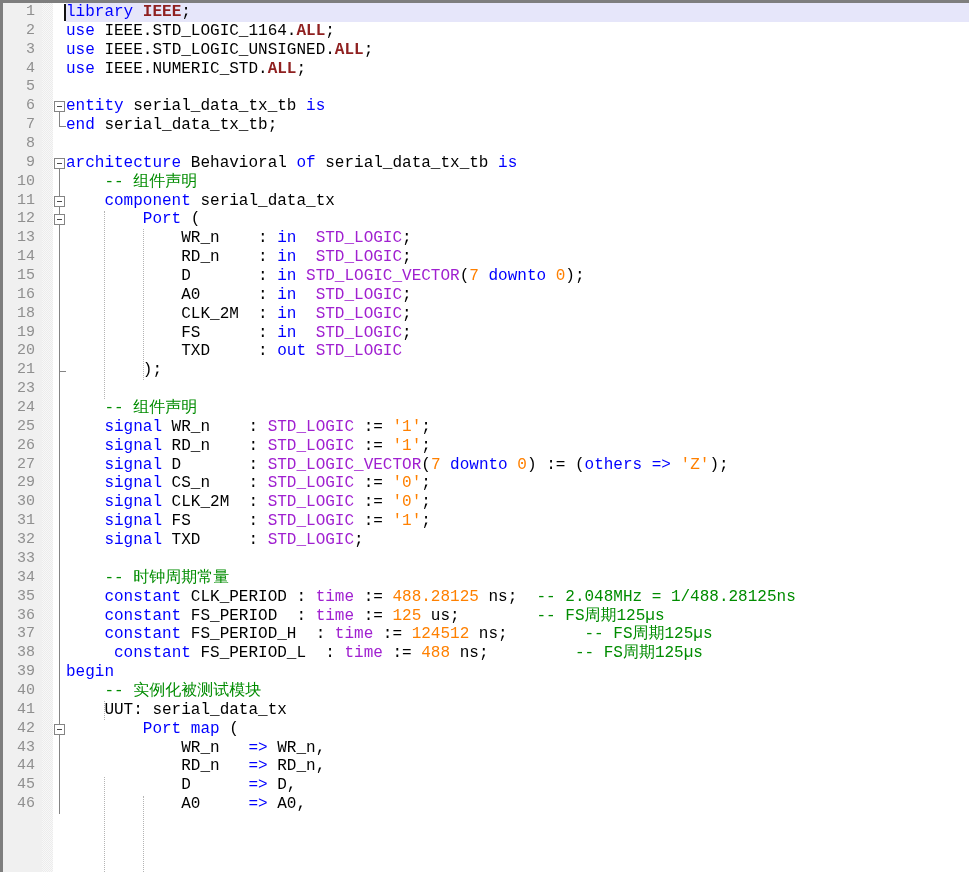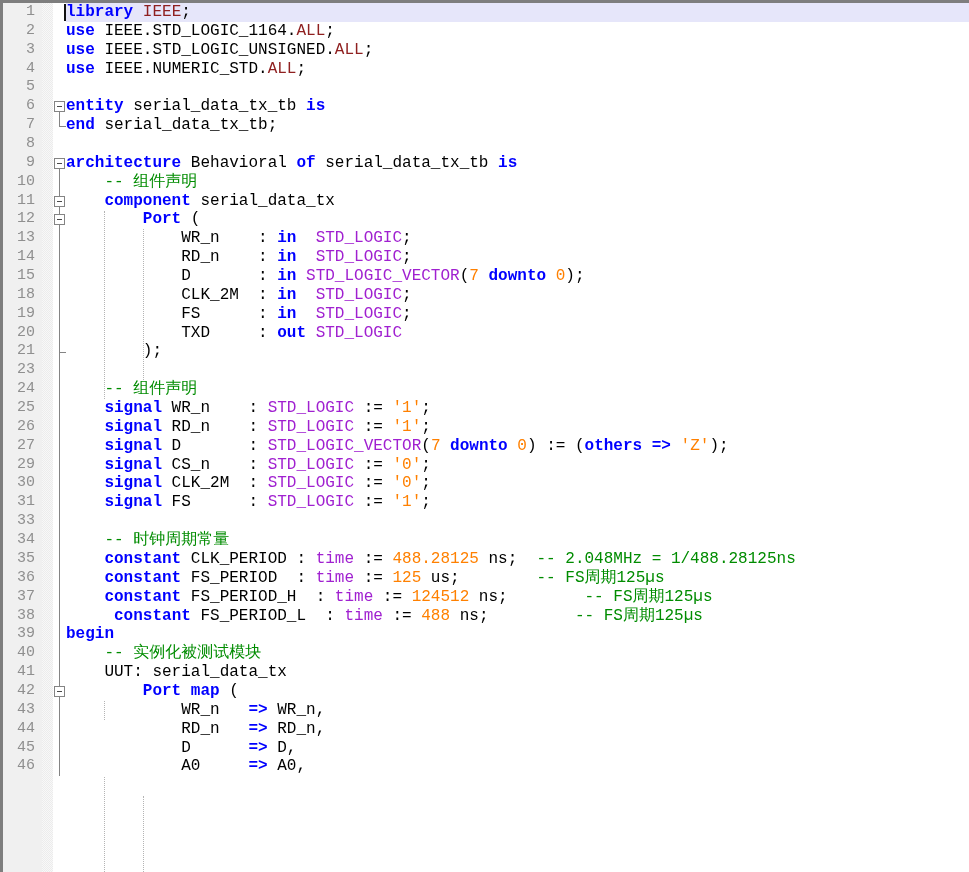--- a/index.html
+++ b/index.html
@@ -23,22 +23,22 @@
   
   #lines{position:absolute;left:0;top:3px;right:0;}
   .row{display:flex;height:18.87px;align-items:center;}
   .ln{width:42px;box-sizing:border-box;padding-right:7px;text-align:right;
       color:#8f8f8f;font-size:15px;line-height:18.87px;}
   .stip{width:11px;height:100%;}
   .fold{width:13px;height:100%;position:relative;}
   .code{flex:1;position:relative;white-space:pre;font-size:16px;line-height:18.87px;color:#000;}
   .row.sel .code{background:#e6e6fa;}
   
-  .tk-k{color:var(--kw);font-weight:bold;}
-  .tk-m{color:var(--mr);font-weight:normal;text-align:center;}
+  .tk-k{color:var(--kw);font-weight:normal;}
+  .tk-m{color:var(--mr);font-weight:bold;text-align:center;}
   .tk-t{color:var(--ty);text-align:right;}
   .tk-n{color:var(--num);}
   .tk-c{color:var(--cm);}
   .tk-p{color:var(--pl);}
   
   .fl{position:absolute;left:6px;width:1px;background:#848484;}
   .fl-full{top:0;bottom:0;}
   .fl-below{top:50%;bottom:0;}
   .fl-above{top:0;height:50%;}
   .ftick{position:absolute;left:6px;right:0;top:50%;height:1px;background:#848484;}
@@ -167,20 +167,28 @@
       </div>
       <div class="row">
         <span class="ln">15</span>
         <span class="stip"></span>
         <span class="fold">
           <i class="fl fl-full"></i>
         </span>
         <span class="code"><span class="tk-p">            D       : </span><span class="tk-k">in</span><span class="tk-p"> </span><span class="tk-t">STD_LOGIC_VECTOR</span><span class="tk-p">(</span><span class="tk-n">7</span><span class="tk-p"> </span><span class="tk-k">downto</span><span class="tk-p"> </span><span class="tk-n">0</span><span class="tk-p">);</span></span>
       </div>
       <div class="row">
+        <span class="ln">16</span>
+        <span class="stip"></span>
+        <span class="fold">
+          <i class="fl fl-full"></i>
+        </span>
+        <span class="code"><span class="tk-p">            A0      : </span><span class="tk-k">in</span><span class="tk-p">  </span><span class="tk-t">STD_LOGIC</span><span class="tk-p">;</span></span>
+      </div>
+      <div class="row">
         <span class="ln">18</span>
         <span class="stip"></span>
         <span class="fold">
           <i class="fl fl-full"></i>
         </span>
         <span class="code"><span class="tk-p">            CLK_2M  : </span><span class="tk-k">in</span><span class="tk-p">  </span><span class="tk-t">STD_LOGIC</span><span class="tk-p">;</span></span>
       </div>
       <div class="row">
         <span class="ln">19</span>
         <span class="stip"></span>
@@ -262,20 +270,28 @@
         </span>
         <span class="code"><span class="tk-p">    </span><span class="tk-k">signal</span><span class="tk-p"> CLK_2M  : </span><span class="tk-t">STD_LOGIC</span><span class="tk-p"> := </span><span class="tk-n">'0'</span><span class="tk-p">;</span></span>
       </div>
       <div class="row">
         <span class="ln">31</span>
         <span class="stip"></span>
         <span class="fold">
           <i class="fl fl-full"></i>
         </span>
         <span class="code"><span class="tk-p">    </span><span class="tk-k">signal</span><span class="tk-p"> FS      : </span><span class="tk-t">STD_LOGIC</span><span class="tk-p"> := </span><span class="tk-n">'1'</span><span class="tk-p">;</span></span>
+      </div>
+      <div class="row">
+        <span class="ln">32</span>
+        <span class="stip"></span>
+        <span class="fold">
+          <i class="fl fl-full"></i>
+        </span>
+        <span class="code"><span class="tk-p">    </span><span class="tk-k">signal</span><span class="tk-p"> TXD     : </span><span class="tk-t">STD_LOGIC</span><span class="tk-p">;</span></span>
       </div>
       <div class="row">
         <span class="ln">33</span>
         <span class="stip"></span>
         <span class="fold">
           <i class="fl fl-full"></i>
         </span>
         <span class="code"></span>
       </div>
       <div class="row">

